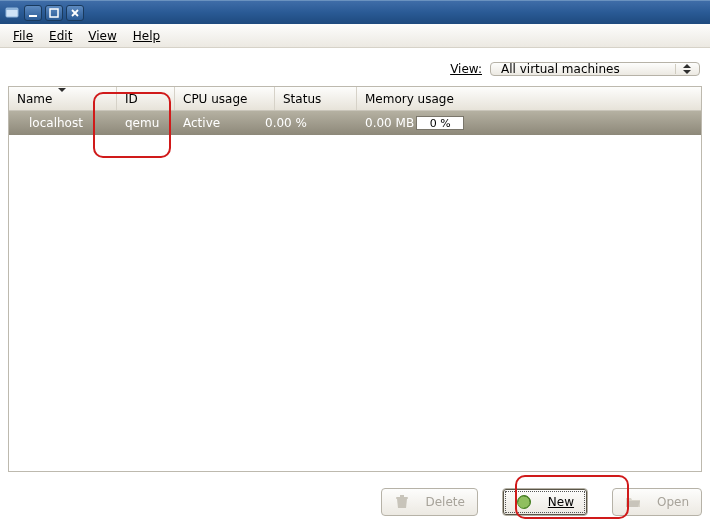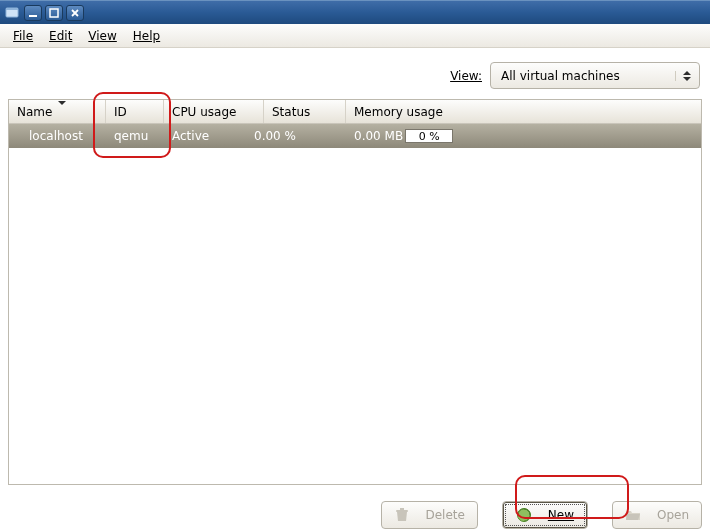--- a/index.html
+++ b/index.html
@@ -78,21 +78,21 @@
   .viewrow {
     display: flex;
     justify-content: flex-end;
     align-items: center;
     gap: 8px;
     margin: 6px 2px 10px 2px;
   }
   .viewlabel { }
   .combo {
     width: 210px;
-    height: 27px;
+    height: 14px;
     border: 1px solid #b6b2a7;
     border-radius: 4px;
     background: linear-gradient(to bottom, #fdfdfc, #ece9e2);
     display: flex;
     align-items: center;
     padding: 0 6px 0 10px;
     cursor: pointer;
     position: relative;
   }
   .combo .label { flex: 1; }
@@ -126,21 +126,21 @@
   .th {
     display: flex;
     align-items: center;
     padding: 0 8px;
     border-right: 1px solid #d6d2c8;
     cursor: pointer;
     position: relative;
   }
   .th:last-child { border-right: none; flex: 1;}
   .th .sort { margin-left: 6px; }
-  .c-name   { width: 97px; }
+  .c-name   { width: 108px; }
   .c-id     { width: 58px; }
   .c-status { width: 82px; }
   .c-cpu    { width: 100px; }
   .c-mem    { flex: 1; }
 
   .trow {
     display: flex;
     height: 24px;
     align-items: center;
   }

